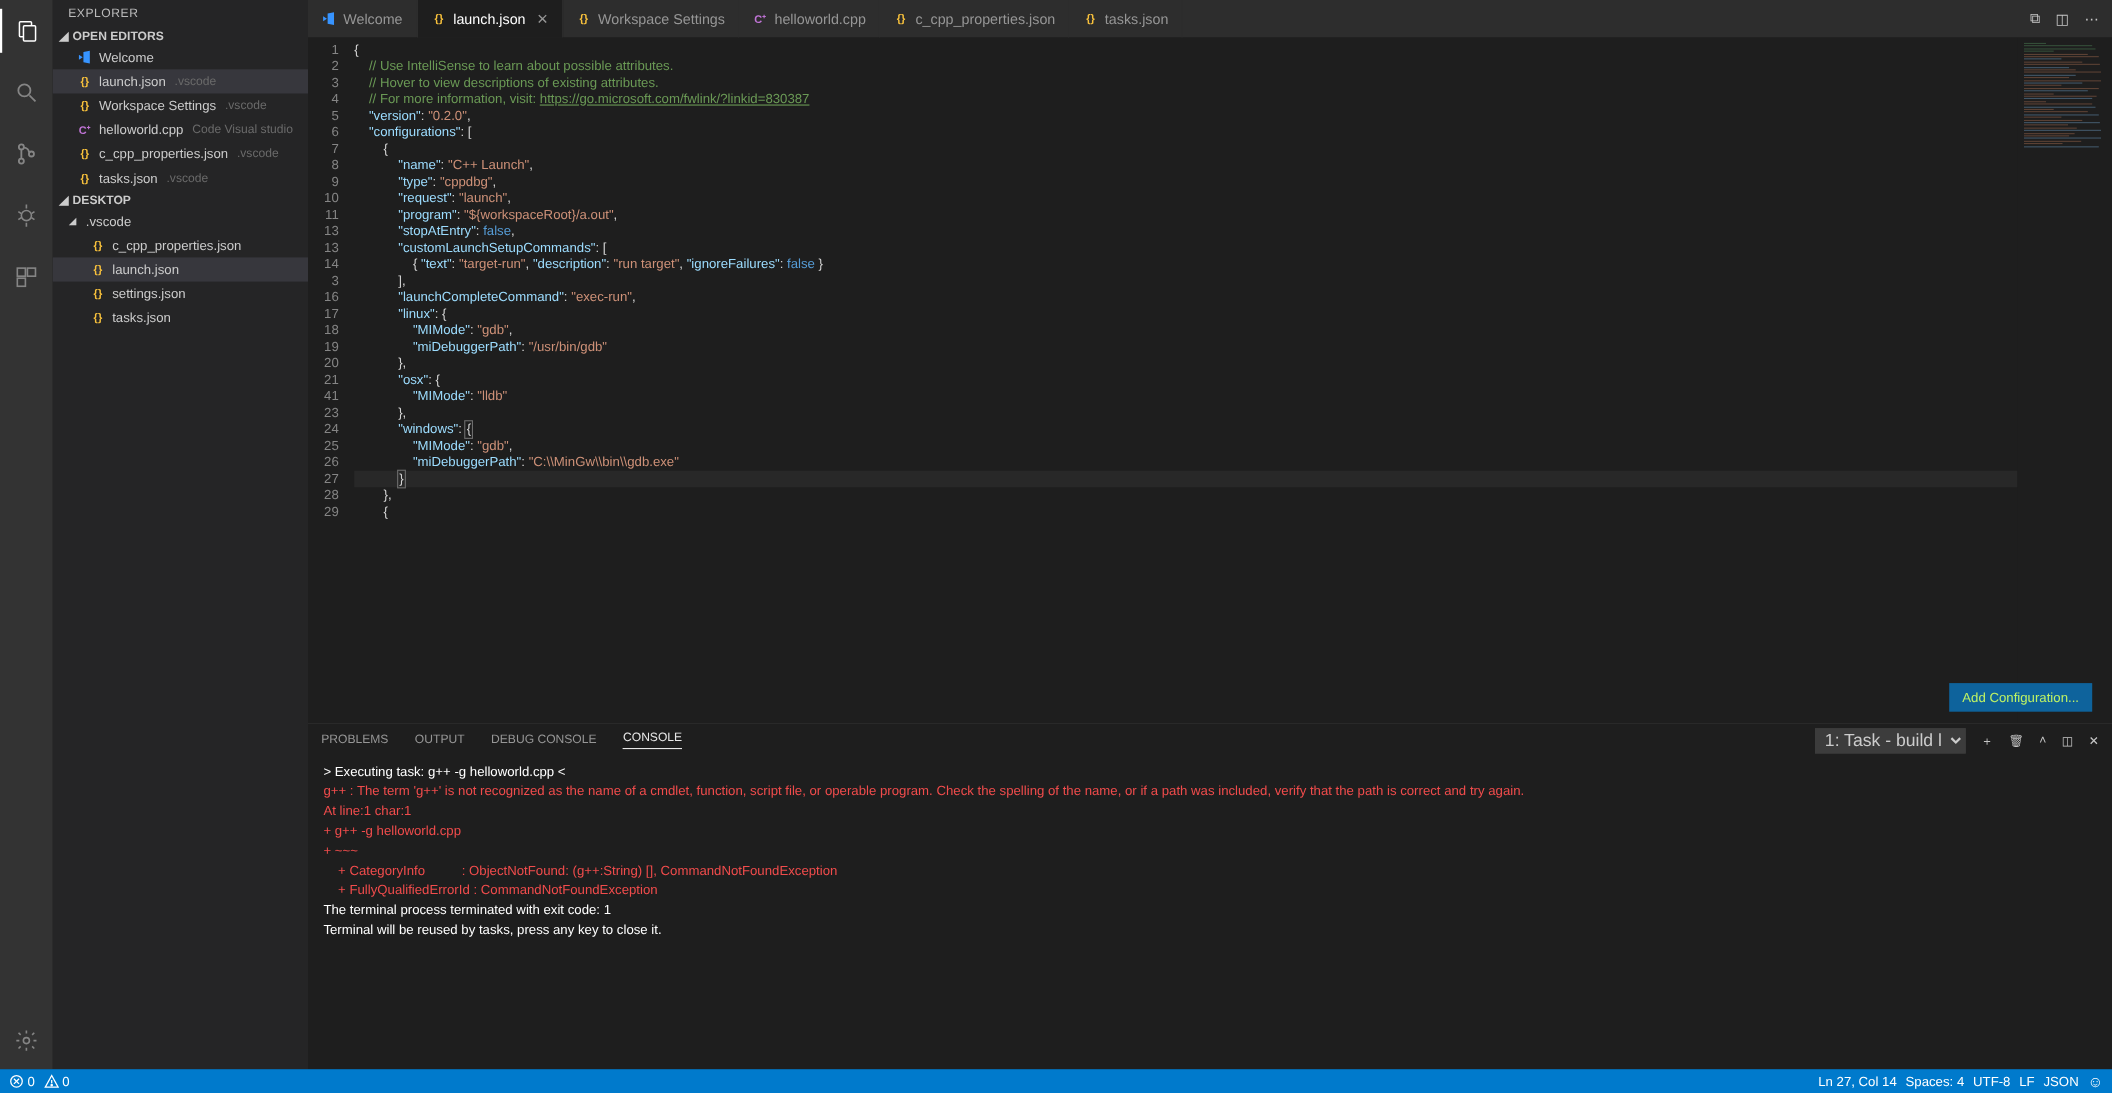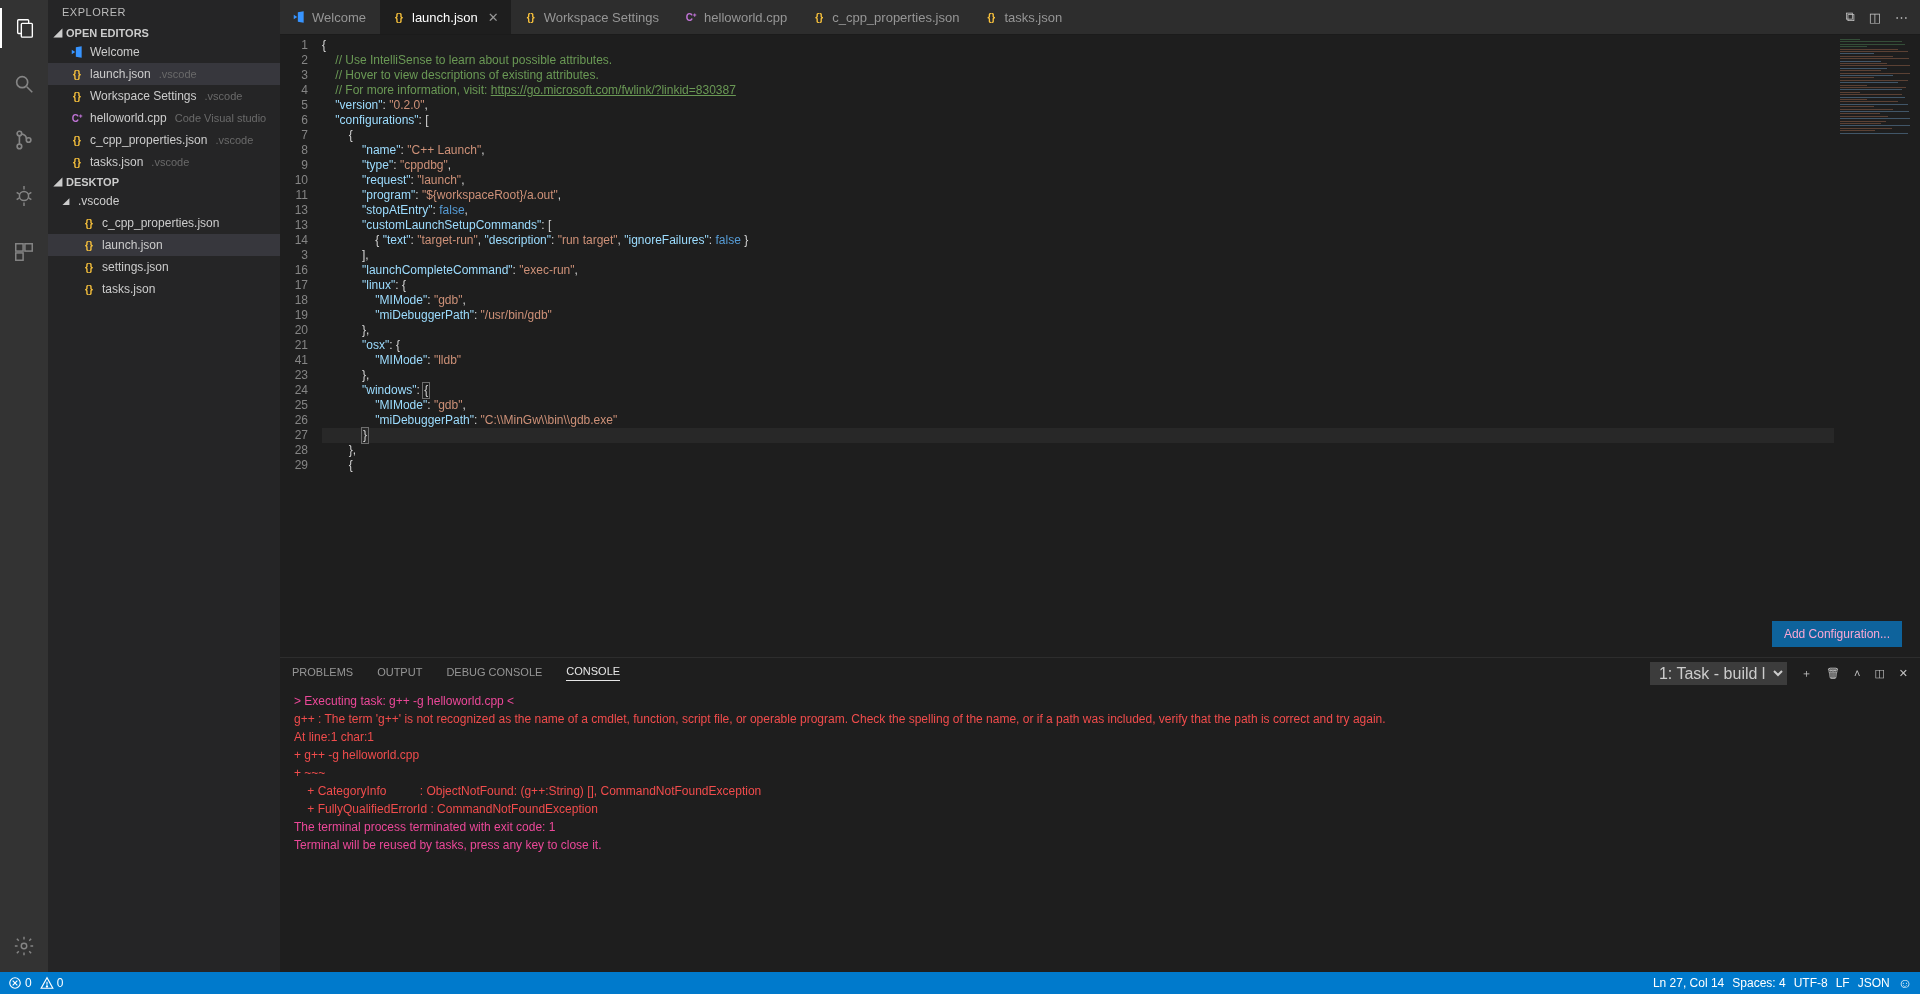--- a/index.html
+++ b/index.html
@@ -65,31 +65,31 @@
   .gutter{width:42px;text-align:right;padding:0 14px 0 0;color:var(--text-dim);font-family:Consolas,monospace;font-size:12px;line-height:15px;user-select:none;padding-top:3px;}
   .code{flex:1;font-family:Consolas,"Menlo",monospace;font-size:12px;line-height:15px;white-space:pre;padding-top:3px;color:var(--punct);position:relative;}
   .code .line{height:15px;}
   .code .hl{background:var(--line-hl);display:block;width:100%;}
   .k{color:var(--json-key);} .s{color:var(--json-str);} .b{color:var(--json-kw);} .c{color:var(--comment);} .u{text-decoration:underline;}
   .cursor-box{outline:1px solid #6e6e6e;display:inline-block;padding:0 1px;}
 
   .minimap{width:86px;background:var(--bg);position:relative;}
   .mini-stripe{position:absolute;left:6px;right:6px;height:1px;background:#3a5a3e;opacity:.8;}
 
-  .add-config-btn{position:absolute;right:18px;bottom:10px;background:var(--btn);color:#f9a8d4;border:none;padding:6px 12px;font-size:12px;border-radius:0;cursor:pointer;}
+  .add-config-btn{position:absolute;right:18px;bottom:10px;background:var(--btn);color:#bef264;border:none;padding:6px 12px;font-size:12px;border-radius:0;cursor:pointer;}
 
   .panel{height:315px;background:var(--bg);display:flex;flex-direction:column;border-top:1px solid #2d2d2d;}
   .panel-tabs{display:flex;align-items:center;padding:0 12px;height:30px;gap:24px;font-size:11px;color:#969696;}
   .panel-tab.active{color:#e7e7e7;border-bottom:1px solid #e7e7e7;padding-bottom:3px;}
   .panel-tab{padding-bottom:3px;}
   .panel-actions{margin-left:auto;display:flex;align-items:center;gap:14px;color:#c5c5c5;}
   .panel-select{background:#3c3c3c;border:1px solid #3c3c3c;color:#cccccc;font-size:16px;padding:1px 4px;}
   .panel-body{flex:1;overflow:auto;font-family:Consolas,"Menlo",monospace;font-size:12px;line-height:18px;white-space:pre-wrap;padding:4px 14px;color:#cccccc;}
   .err{color:var(--error);}
-  .wh{color:#ec4899;}
+  .wh{color:#ffffff;}
 
   .statusbar{height:22px;background:var(--accent);display:flex;align-items:center;color:#fff;font-size:12px;padding:0 8px;gap:8px;}
   .status-item{display:flex;align-items:center;gap:3px;}
   .status-spacer{flex:1;}
   .smile{font-size:14px;}
 
   .ico-sm{width:14px;height:14px;}
 </style>
 </head>
 <body>

